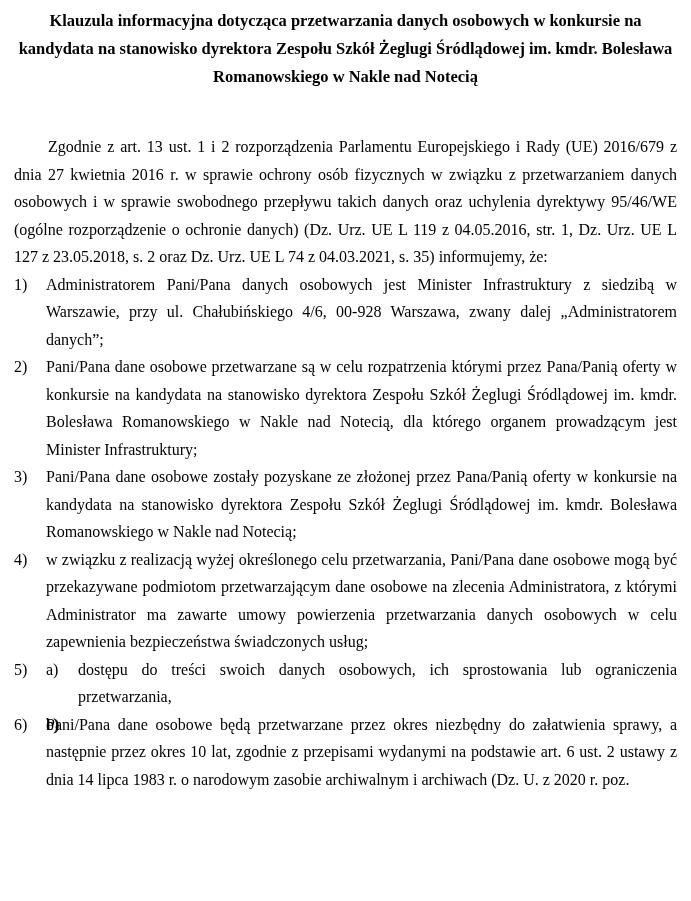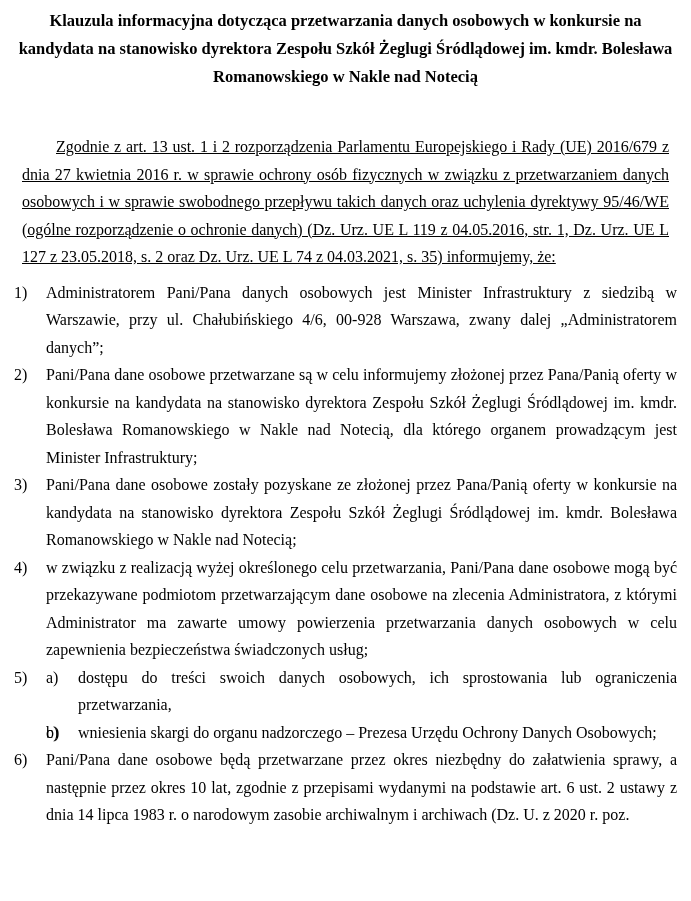--- a/index.html
+++ b/index.html
@@ -17,23 +17,22 @@
     text-align: justify;
   }
   .title {
     font-size: 16.5px;
     font-weight: bold;
     text-align: center;
     line-height: 28px;
     margin: 0 0 42px 0;
   }
   .intro {
-    margin: 8px;
+    margin: 0;
     text-indent: 34px;
-    text-decoration: underline;
   }
   .li {
     position: relative;
     padding-left: 32px;
     margin: 0;
   }
   .li > .num {
     position: absolute;
     left: 0;
     top: 0;
@@ -58,21 +57,21 @@
 
   <p class="intro">Zgodnie z art. 13 ust. 1 i 2 rozporządzenia Parlamentu Europejskiego i Rady (UE) 2016/679 z dnia 27 kwietnia 2016 r. w sprawie ochrony osób fizycznych w związku z przetwarzaniem danych osobowych i w sprawie swobodnego przepływu takich danych oraz uchylenia dyrektywy 95/46/WE (ogólne rozporządzenie o ochronie danych) (Dz. Urz. UE L 119 z 04.05.2016, str. 1, Dz. Urz. UE L 127 z 23.05.2018, s. 2 oraz Dz. Urz. UE L 74 z 04.03.2021, s. 35) informujemy, że:</p>
 
   <div class="li">
     <span class="num">1)</span>
     <span>Administratorem Pani/Pana danych osobowych jest Minister Infrastruktury z siedzibą w Warszawie, przy ul. Chałubińskiego 4/6, 00-928 Warszawa, zwany dalej „Administratorem danych”;</span>
   </div>
 
   <div class="li">
     <span class="num">2)</span>
-    <span>Pani/Pana dane osobowe przetwarzane są w celu informujemy złożonej przez Pana/Panią oferty w konkursie na kandydata na stanowisko dyrektora Zespołu Szkół Żeglugi Śródlądowej im. kmdr. Bolesława Romanowskiego w Nakle nad Notecią, dla którego organem prowadzącym jest Minister Infrastruktury;</span>
+    <span>Pani/Pana dane osobowe przetwarzane są w celu rozpatrzenia którymi przez Pana/Panią oferty w konkursie na kandydata na stanowisko dyrektora Zespołu Szkół Żeglugi Śródlądowej im. kmdr. Bolesława Romanowskiego w Nakle nad Notecią, dla którego organem prowadzącym jest Minister Infrastruktury;</span>
   </div>
 
   <div class="li">
     <span class="num">3)</span>
     <span>Pani/Pana dane osobowe zostały pozyskane ze złożonej przez Pana/Panią oferty w konkursie na kandydata na stanowisko dyrektora Zespołu Szkół Żeglugi Śródlądowej im. kmdr. Bolesława Romanowskiego w Nakle nad Notecią;</span>
   </div>
 
   <div class="li">
     <span class="num">4)</span>
     <span>w związku z realizacją wyżej określonego celu przetwarzania, Pani/Pana dane osobowe mogą być przekazywane podmiotom przetwarzającym dane osobowe na zlecenia Administratora, z którymi Administrator ma zawarte umowy powierzenia przetwarzania danych osobowych w celu zapewnienia bezpieczeństwa świadczonych usług;</span>
@@ -86,21 +85,20 @@
     <span class="num">a)</span>
     <span>dostępu do treści swoich danych osobowych, ich sprostowania lub ograniczenia przetwarzania,</span>
   </div>
 
   <div class="li2">
     <span class="num">b)</span>
   </div>
 
   <div class="li2">
     <span class="num">c)</span>
-    <span>wniesienia skargi do organu nadzorczego – Prezesa Urzędu Ochrony Danych Osobowych;</span>
   </div>
 
   <div class="li">
     <span class="num">6)</span>
     <span>Pani/Pana dane osobowe będą przetwarzane przez okres niezbędny do załatwienia sprawy, a następnie przez okres 10 lat, zgodnie z przepisami wydanymi na podstawie art. 6 ust. 2 ustawy z dnia 14 lipca 1983 r. o narodowym zasobie archiwalnym i archiwach (Dz. U. z 2020 r. poz.</span>
   </div>
 
 </div>
 
 </body></html>

